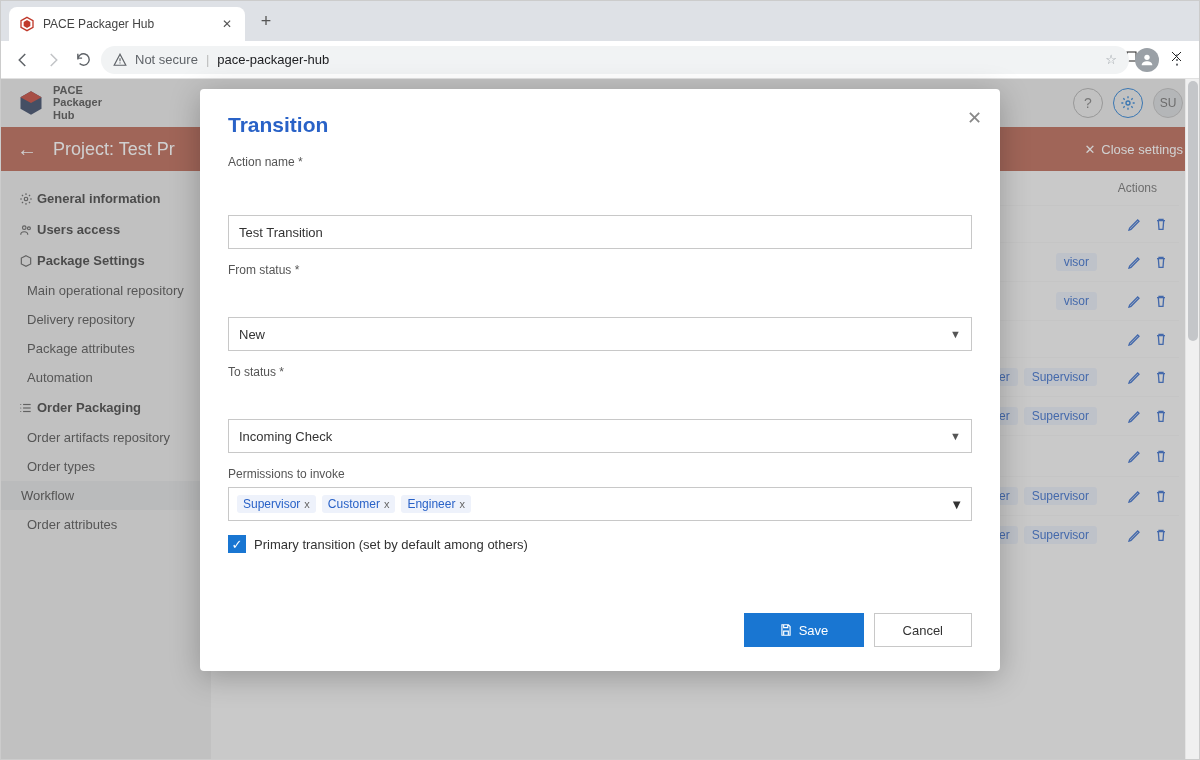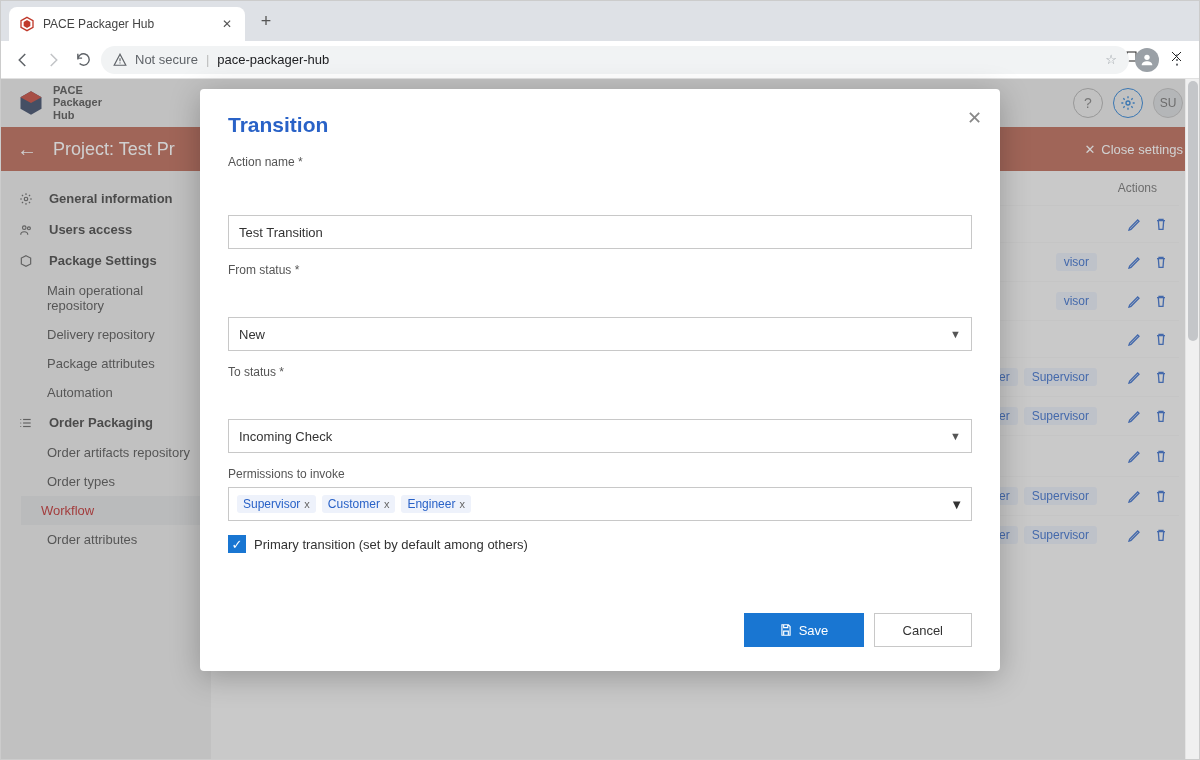--- a/index.html
+++ b/index.html
@@ -39,23 +39,23 @@
 .round.active { color: #1976d2; border-color: #1976d2; }
 .user-circle { background: #d5d7da; color: #666; font-size: 12px; border: 1px solid #bbb; }
 
 .proj-bar { height: 44px; background: #b55b47; color: #fff; display: flex; align-items: center; padding: 0 16px; font-size: 18px; }
 .proj-bar .back { margin-right: 16px; font-size: 20px; }
 .close-settings { margin-left: auto; display: flex; gap: 6px; align-items: center; font-size: 13px; }
 
 .content { display: flex; height: calc(100% - 92px); }
 
 .sidebar { width: 210px; background: #e8e8e8; padding: 12px 0; font-size: 13px; overflow: hidden; }
-.side-group { padding: 8px 18px; color: #333; font-weight: 600; display: flex; gap: 16px; align-items: center; }
-.side-item { padding: 7px 18px 7px 26px; color: #444; margin-left: 20px; }
-.side-item.active { color: #b91c1c; background: #dedfe1; padding-left: 20px; }
+.side-group { padding: 8px 18px; color: #333; font-weight: 600; display: flex; gap: 4px; align-items: center; }
+.side-item { padding: 7px 18px 7px 26px; color: #444; }
+.side-item.active { color: #404040; background: #dedfe1; padding-left: 20px; }
 
 .main { flex: 1; background: #f5f5f5; position: relative; overflow: hidden; }
 
 
 .overlay { position: absolute; inset: 0; background: rgba(120,120,120,0.35); display: flex; justify-content: center; align-items: flex-start; }
 .modal { width: 800px; background: #fff; margin-top: 10px; border-radius: 4px; box-shadow: 0 6px 30px rgba(0,0,0,0.25); padding: 24px 28px; position: relative; }
 .modal-title { color: #2962c7; font-size: 21px; font-weight: 700; margin-bottom: 18px; }
 .modal-close { position: absolute; top: 18px; right: 18px; font-size: 18px; color: #888; }
 .field { margin-bottom: 14px; }
 .field-label { font-size: 12px; color: #555; margin-bottom: 6px; }

